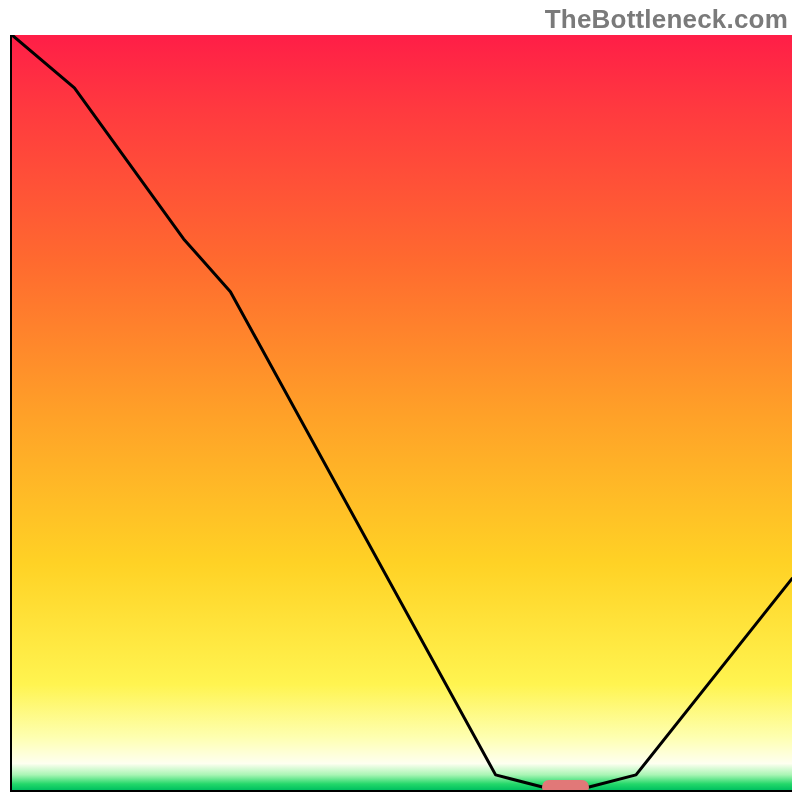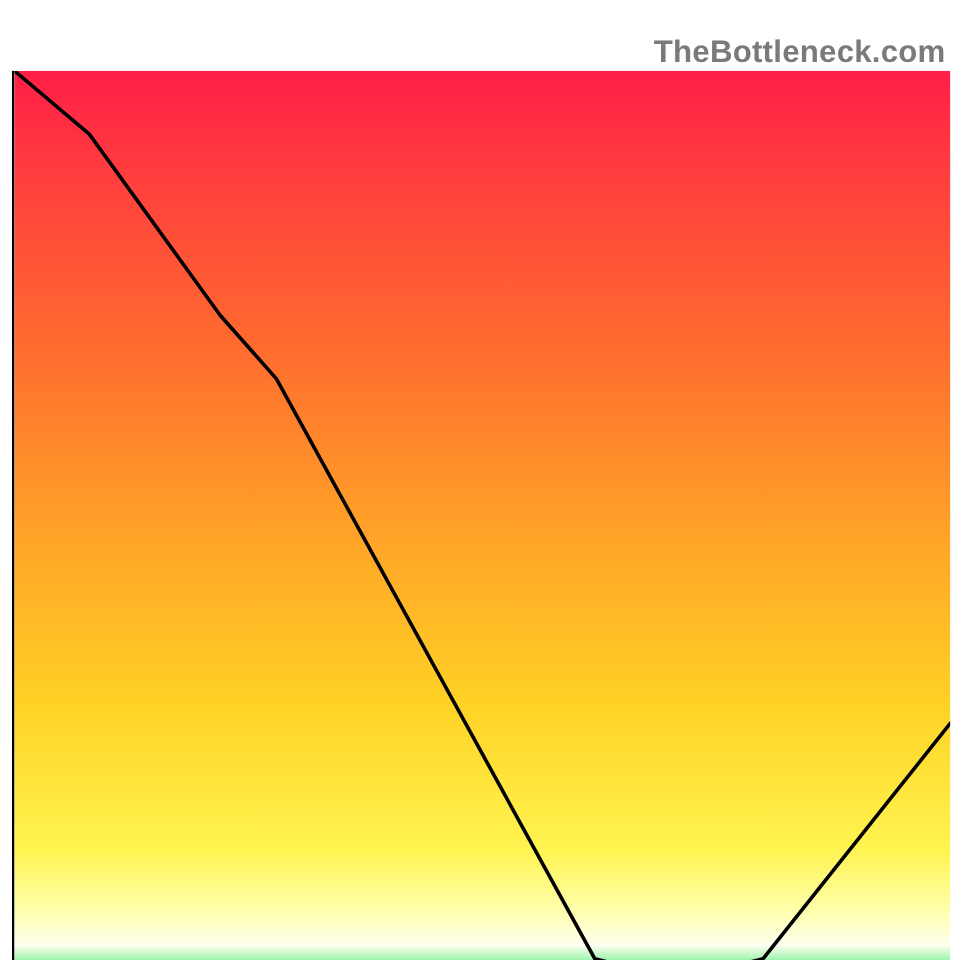--- a/index.html
+++ b/index.html
@@ -8,21 +8,20 @@
     width: 800px;
     height: 800px;
     overflow: hidden;
     background: #ffffff;
     font-family: Arial, Helvetica, sans-serif;
   }
   .frame {
     position: relative;
     width: 800px;
     height: 664px;
-    margin-top: 24px;
   }
   .watermark {
     position: absolute;
     top: 4px;
     right: 12px;
     font-size: 26px;
     font-weight: 600;
     color: #7a7a7a;
     letter-spacing: 0.2px;
     z-index: 3;

